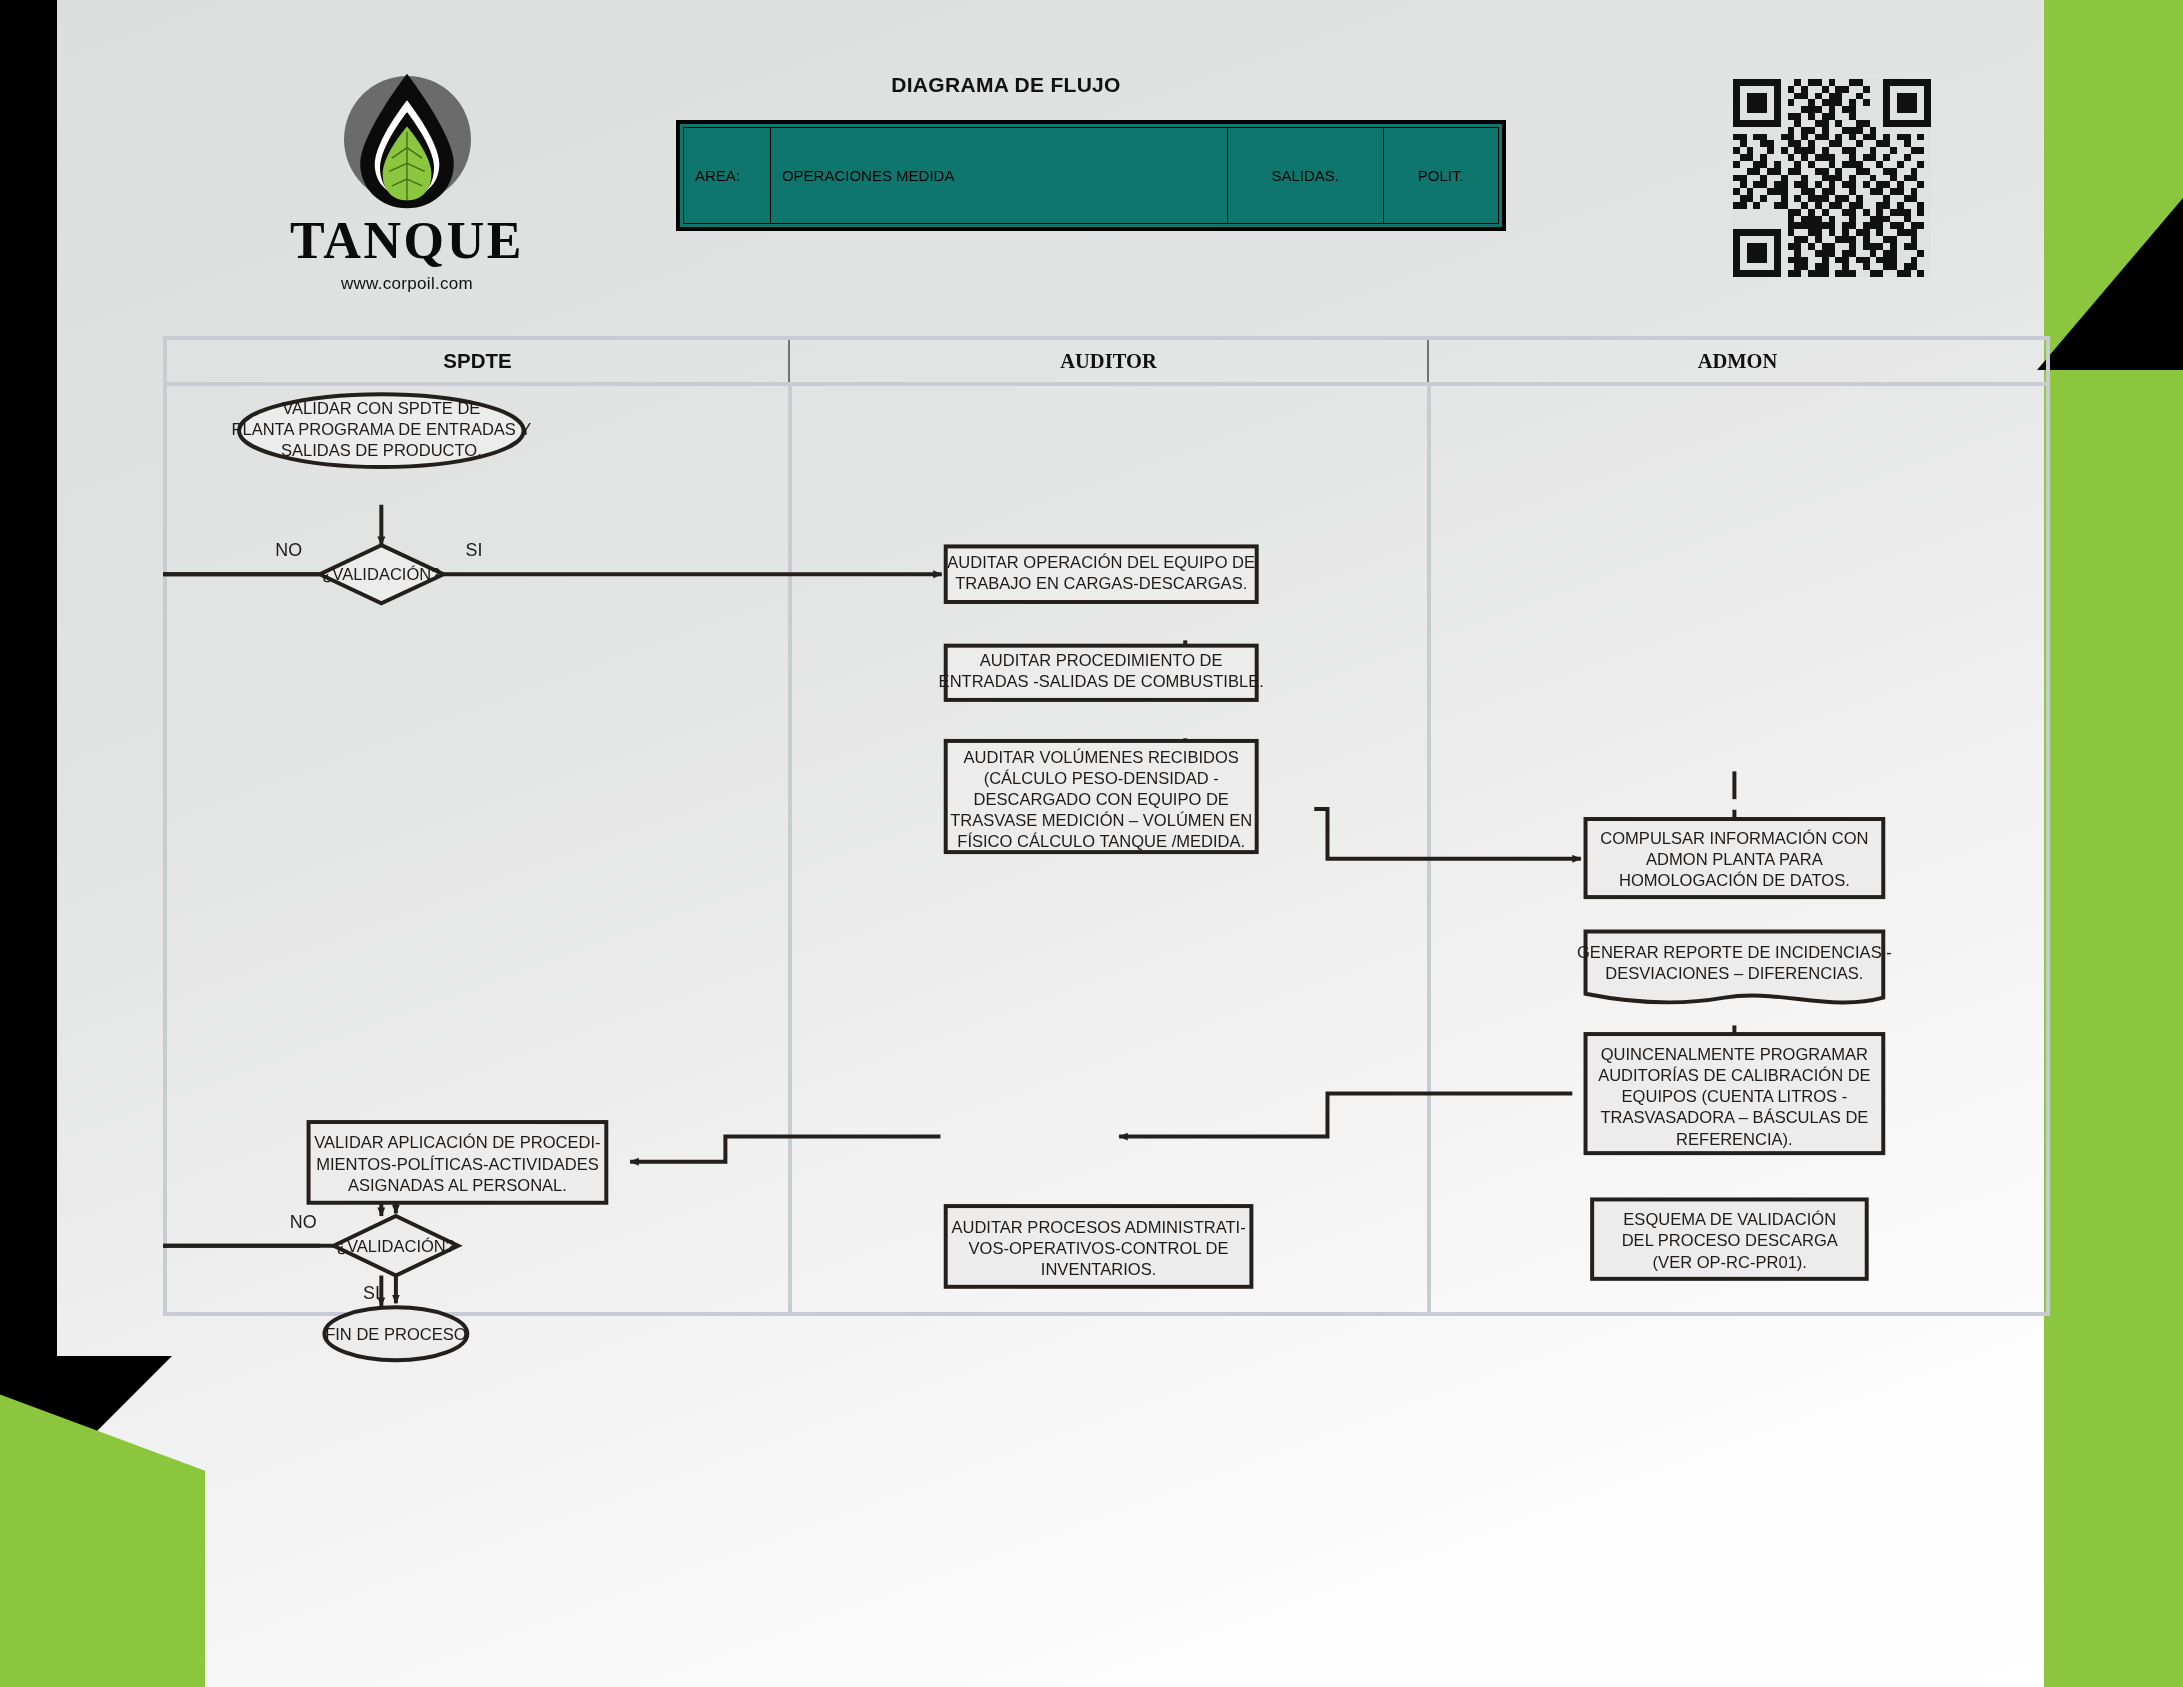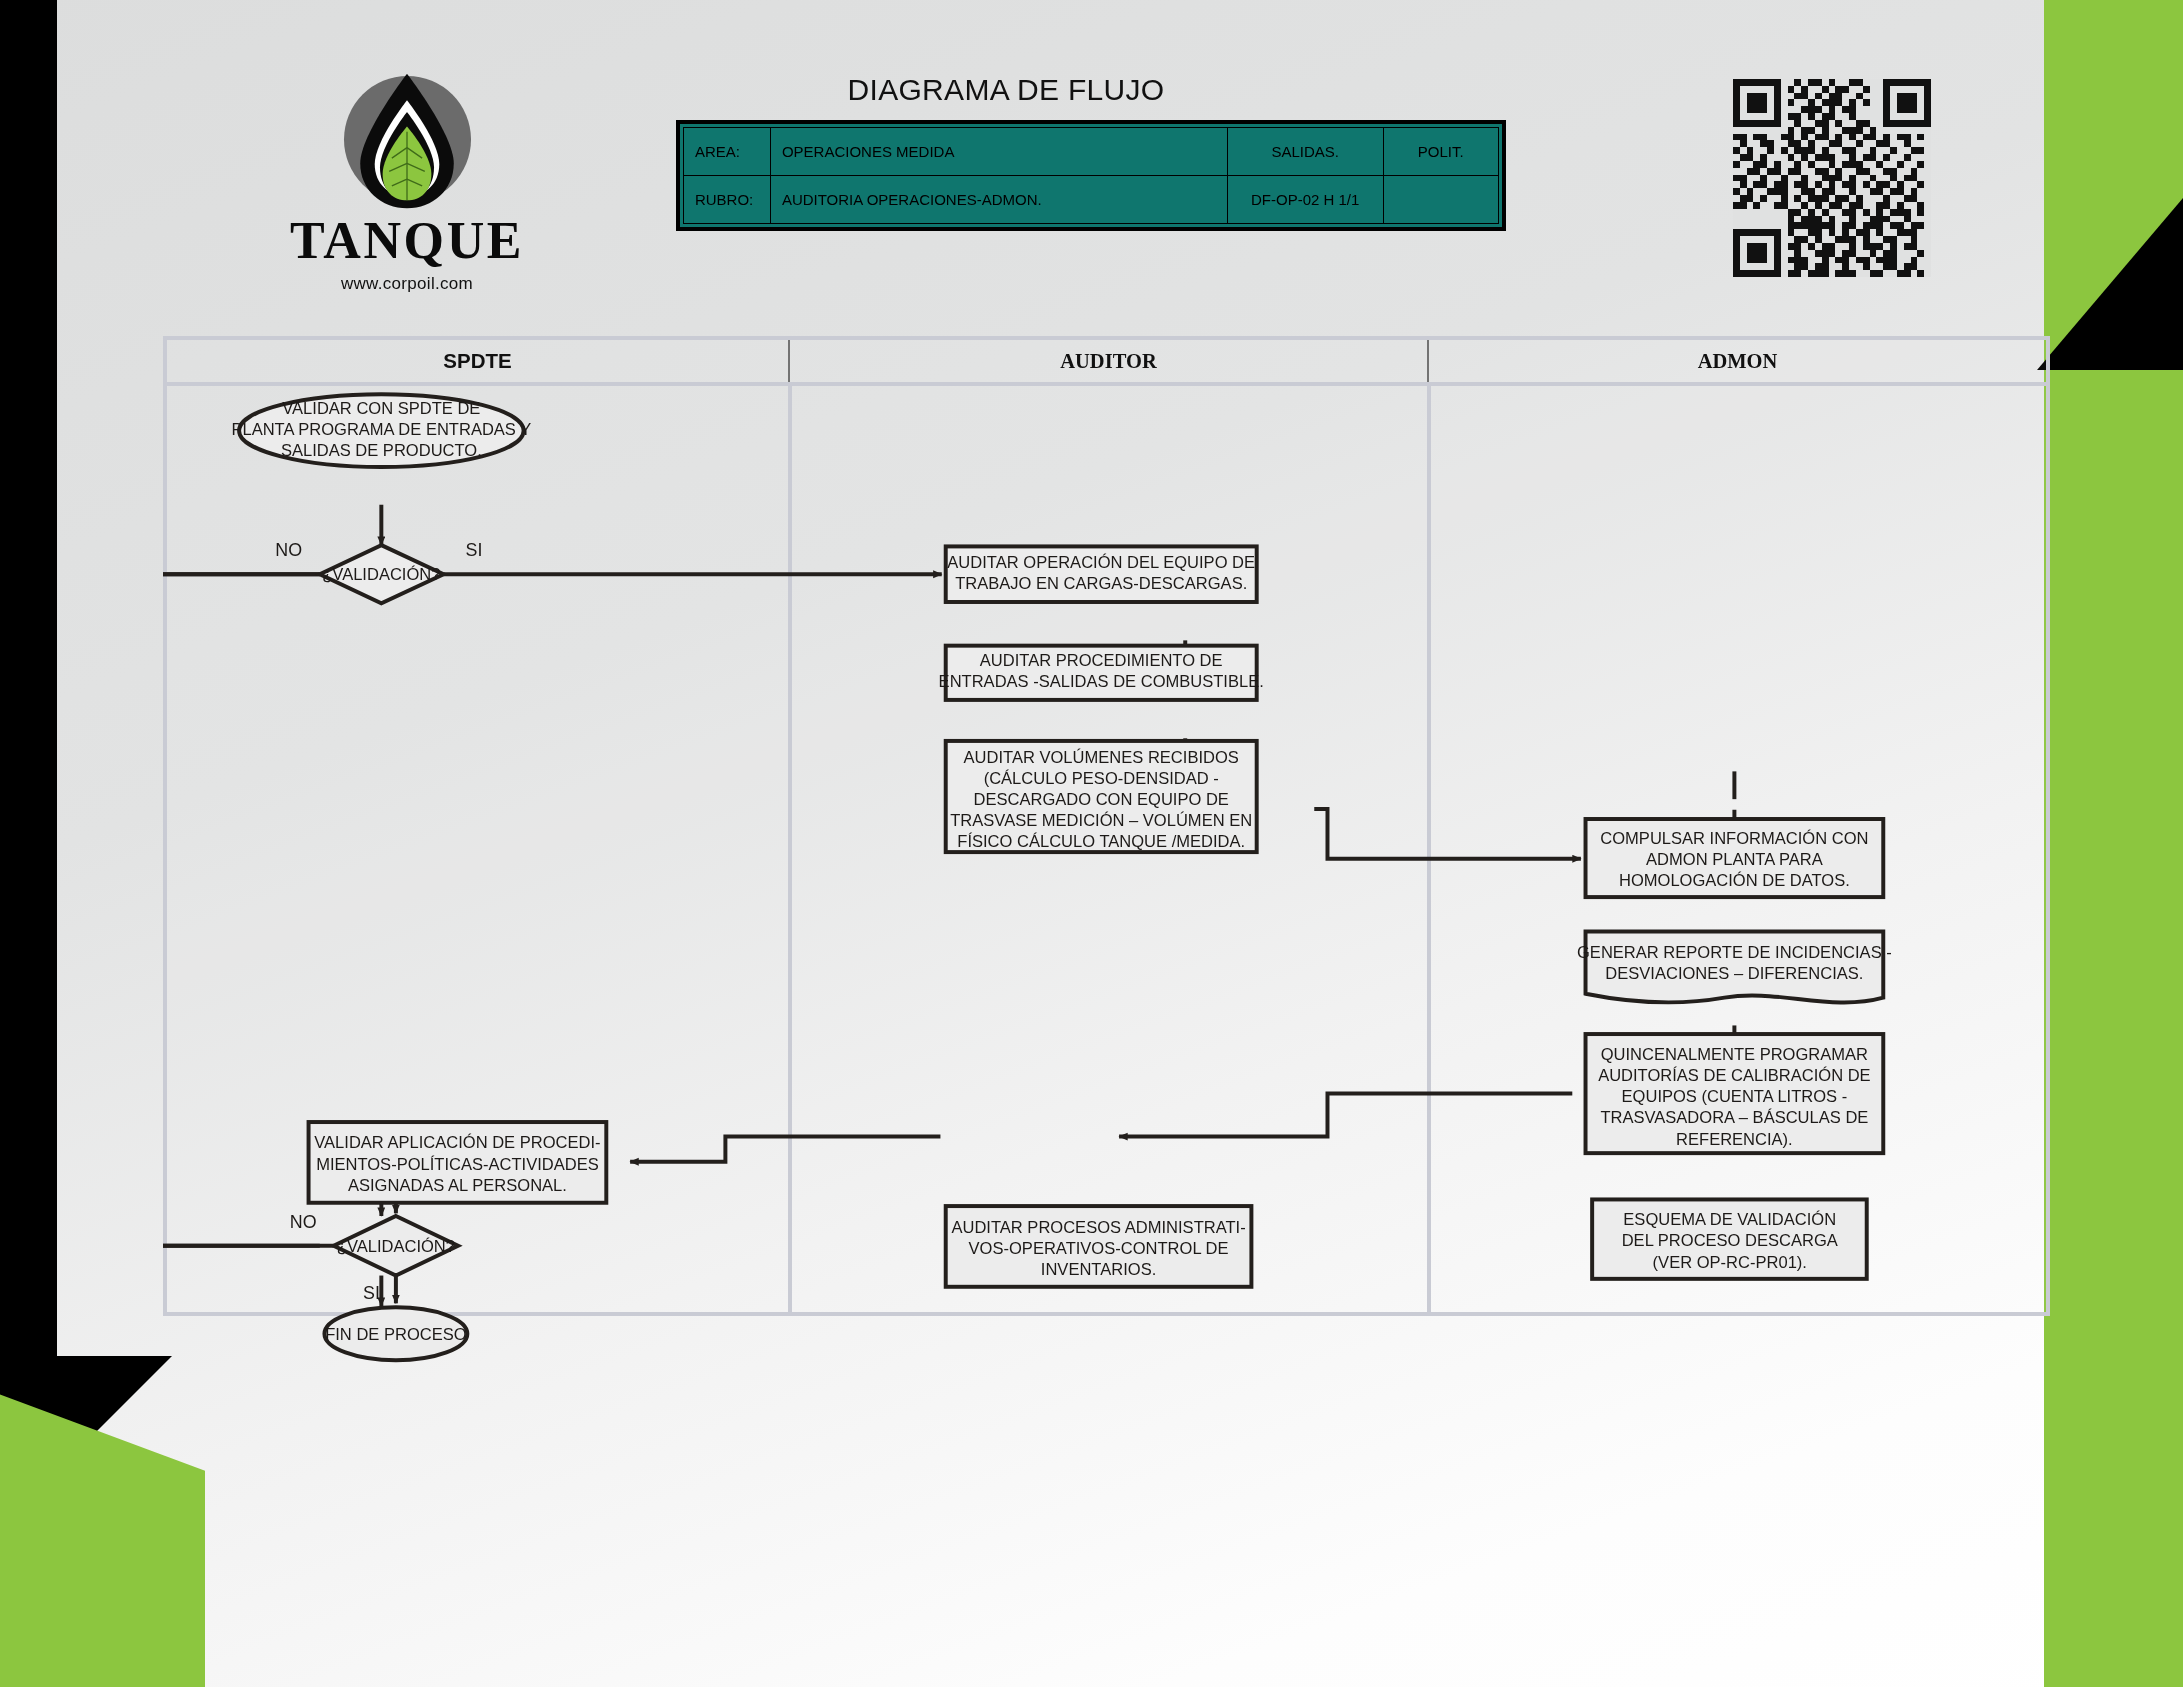--- a/index.html
+++ b/index.html
@@ -14,21 +14,21 @@
   #band-right-green{right:0;top:0;width:139px;height:1687px;background:#8CC63F;
      clip-path:polygon(0 0,100% 0,100% 100%,0 100%);}
   #tri-right-black{right:0;top:198px;width:146px;height:172px;background:#000;
      clip-path:polygon(100% 0,100% 100%,0 100%);}
   #wedge-left-green{left:0;bottom:0;width:205px;height:318px;background:#8CC63F;
      clip-path:polygon(0 8%,100% 32%,100% 100%,0 100%);}
   #tri-left-black-bottom{left:0;top:1356px;width:172px;height:172px;background:#000;
      clip-path:polygon(0 0,100% 0,0 100%);}
 
   #title{position:absolute;left:801px;top:73px;width:410px;text-align:center;
-     font-size:30px;font-weight:normal;color:#111;letter-spacing:0.3px;}
+     font-size:21px;font-weight:bold;color:#111;letter-spacing:0.3px;}
 
   
   #logo{position:absolute;left:268px;top:76px;width:278px;height:212px;}
   #logo-circle{position:absolute;left:76px;top:0px;width:127px;height:127px;border-radius:50%;background:#6b6b6b;}
   #logo-drop{position:absolute;left:83px;top:-5.3px;width:112px;height:140px;}
   #logo-word{position:absolute;left:0;top:140px;width:278px;text-align:center;
      font-family:"Liberation Serif",serif;font-size:52px;font-weight:bold;color:#0b0b0b;letter-spacing:2.6px;line-height:.95;}
   #logo-url{position:absolute;left:0;top:198px;width:278px;text-align:center;
      font-size:17px;color:#111;letter-spacing:0.3px;}
 
@@ -94,26 +94,20 @@
   <div id="logo-url">www.corpoil.com</div>
 </div>
 
 <div id="hdr-table">
   <div id="hdr-inner">
     <div class="hdr-row">
       <div class="hdr-cell c-lbl">AREA:</div>
       <div class="hdr-cell c-mid">OPERACIONES MEDIDA</div>
       <div class="hdr-cell c-proc">SALIDAS.</div>
       <div class="hdr-cell c-pol">POLIT.</div>
-    </div>
-    <div class="hdr-row">
-      <div class="hdr-cell c-lbl">RUBRO:</div>
-      <div class="hdr-cell c-mid">AUDITORIA OPERACIONES-ADMON.</div>
-      <div class="hdr-cell c-proc-v">DF-OP-02    H 1/1</div>
-      <div class="hdr-cell c-pol"></div>
     </div>
   </div>
 </div>
 
 <svg id="qr" viewBox="0 0 29 29" shape-rendering="crispEdges">
   <rect width="29" height="29" fill="#e0e1e1"></rect>
   <g fill="#111">
     <path d="M0 0h7v1H0z M0 1h1v1H0z M6 1h1v1H6z M0 2h1v1H0z M2 2h3v1H2z M6 2h1v1H6z M0 3h1v1H0z M2 3h3v1H2z M6 3h1v1H6z M0 4h1v1H0z M2 4h3v1H2z M6 4h1v1H6z M0 5h1v1H0z M6 5h1v1H6z M0 6h7v1H0z"></path>
     <path d="M22 0h7v1h-7z M22 1h1v1h-1z M28 1h1v1h-1z M22 2h1v1h-1z M24 2h3v1h-3z M28 2h1v1h-1z M22 3h1v1h-1z M24 3h3v1h-3z M28 3h1v1h-1z M22 4h1v1h-1z M24 4h3v1h-3z M28 4h1v1h-1z M22 5h1v1h-1z M28 5h1v1h-1z M22 6h7v1h-7z"></path>
     <path d="M0 22h7v1H0z M0 23h1v1H0z M6 23h1v1H6z M0 24h1v1H0z M2 24h3v1H2z M6 24h1v1H6z M0 25h1v1H0z M2 25h3v1H2z M6 25h1v1H6z M0 26h1v1H0z M2 26h3v1H2z M6 26h1v1H6z M0 27h1v1H0z M6 27h1v1H6z M0 28h7v1H0z"></path>

